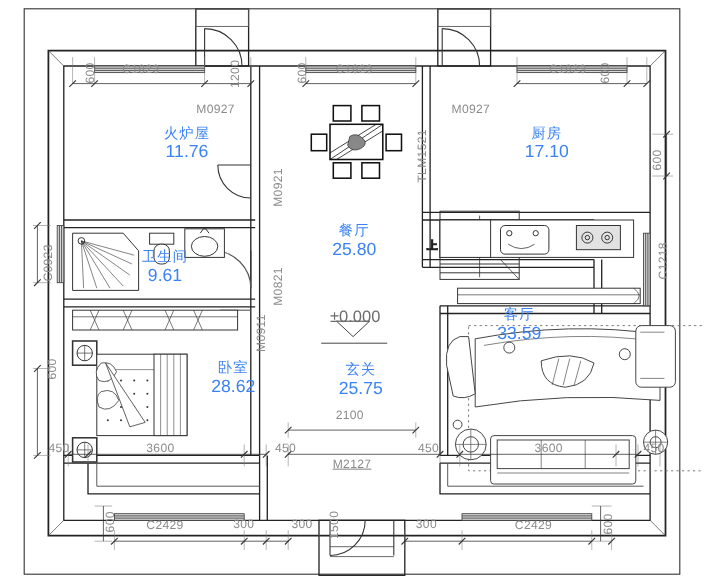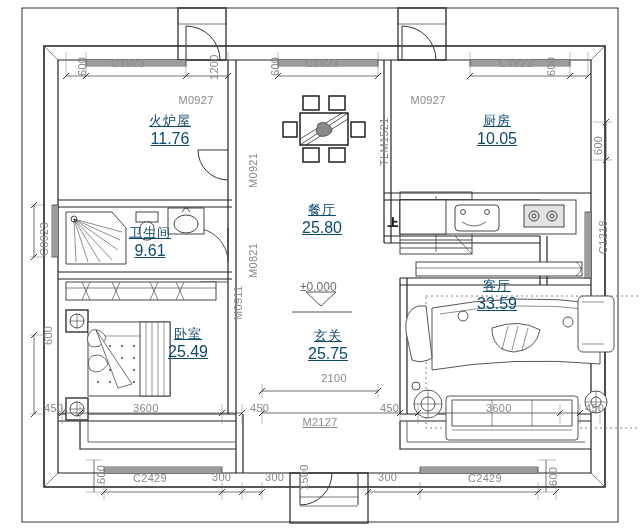--- a/index.html
+++ b/index.html
@@ -1,26 +1,26 @@
 <!DOCTYPE html>
 <html><head>
 <meta charset="utf-8">
 <style>
   html,body{margin:0;padding:0;background:#ffffff;}
   body{font-family:"Liberation Sans","DejaVu Sans",sans-serif;}
   #plan{position:relative;width:640px;height:531px;background:#ffffff;overflow:hidden;}
   #plan svg{position:absolute;left:0;top:0;}
   .lbl{position:absolute;color:#8a8a8a;font-size:11px;letter-spacing:.3px;white-space:nowrap;}
-  .room{position:absolute;text-align:center;color:#0c4a6e;white-space:nowrap;line-height:1.25;text-decoration:underline;}
+  .room{position:absolute;text-align:center;color:#3b82f6;white-space:nowrap;line-height:1.25;}
   .room .nm{font-size:13px;display:block;letter-spacing:1px;}
   .room .ar{font-size:16px;display:block;}
   .vert{transform-origin:0 0;}
   .wm{position:absolute;color:#e8342c;font-size:62px;font-weight:bold;letter-spacing:6px;
       white-space:nowrap;font-family:"DejaVu Sans",sans-serif;opacity:.92;}
-  .elev{position:absolute;color:#6e6e6e;font-size:12px;white-space:nowrap;}
+  .elev{position:absolute;color:#6e6e6e;font-size:15px;white-space:nowrap;}
 </style>
 </head>
 <body>
 
 <div id="plan">
 
   <svg width="640" height="531">
     <g fill="none" stroke="#222" stroke-width="1.2">
 
       <rect x="22" y="8" width="596" height="514" stroke="#333" stroke-width="1"></rect>
@@ -335,37 +335,37 @@
   </svg>
 
   <div class="room" style="left:170px;top:113px;transform:translate(-50%,0);">
     <span class="nm">火炉屋</span>
     <span class="ar">11.76</span>
   </div>
   <div class="room" style="left:150px;top:225px;transform:translate(-50%,0);">
     <span class="nm">卫生间</span>
     <span class="ar">9.61</span>
   </div>
-  <div class="room" style="left:188px;top:326px;transform:translate(-50%,0);">
+  <div class="room" style="left:212px;top:326px;transform:translate(-50%,0);">
     <span class="nm">卧室</span>
-    <span class="ar">25.49</span>
+    <span class="ar">28.62</span>
   </div>
   <div class="room" style="left:322px;top:202px;transform:translate(-50%,0);">
     <span class="nm">餐厅</span>
     <span class="ar">25.80</span>
   </div>
   <div class="room" style="left:328px;top:328px;transform:translate(-50%,0);">
     <span class="nm">玄关</span>
     <span class="ar">25.75</span>
   </div>
   <div class="room" style="left:497px;top:113px;transform:translate(-50%,0);">
     <span class="nm">厨房</span>
-    <span class="ar">10.05</span>
-  </div>
-  <div class="room" style="left:497px;top:278px;transform:translate(-50%,0);">
+    <span class="ar">17.10</span>
+  </div>
+  <div class="room" style="left:472px;top:278px;transform:translate(-50%,0);">
     <span class="nm">客厅</span>
     <span class="ar">33.59</span>
   </div>
 
   <div class="elev" style="left:300px;top:280px;">±0.000</div>
 
   <div class="lbl" style="left:128px;top:57px;transform:translate(-50%,0);">C1823</div>
   <div class="lbl" style="left:322px;top:57px;transform:translate(-50%,0);">C1823</div>
   <div class="lbl" style="left:516px;top:57px;transform:translate(-50%,0);">C1823</div>
   <div class="lbl vert" style="left:38px;top:256px;transform:rotate(-90deg);">C0923</div>
@@ -383,21 +383,21 @@
 
   <div class="lbl vert" style="left:76px;top:76px;transform:rotate(-90deg);">600</div>
   <div class="lbl vert" style="left:208px;top:80px;transform:rotate(-90deg);">1200</div>
   <div class="lbl vert" style="left:269px;top:76px;transform:rotate(-90deg);">600</div>
   <div class="lbl vert" style="left:545px;top:76px;transform:rotate(-90deg);">600</div>
   <div class="lbl vert" style="left:592px;top:155px;transform:rotate(-90deg);">600</div>
   <div class="lbl vert" style="left:42px;top:345px;transform:rotate(-90deg);">600</div>
   <div class="lbl" style="left:44px;top:402px;">450</div>
   <div class="lbl" style="left:133px;top:402px;">3600</div>
   <div class="lbl" style="left:250px;top:402px;">450</div>
-  <div class="lbl" style="left:318px;top:372px;transform:translate(-50%,0);margin-left:16px;">2100</div>
+  <div class="lbl" style="left:318px;top:372px;transform:translate(-50%,0);">2100</div>
   <div class="lbl" style="left:380px;top:402px;">450</div>
   <div class="lbl" style="left:486px;top:402px;">3600</div>
   <div class="lbl" style="left:585px;top:402px;">450</div>
   <div class="lbl vert" style="left:95px;top:484px;transform:rotate(-90deg);">600</div>
   <div class="lbl" style="left:212px;top:471px;">300</div>
   <div class="lbl" style="left:265px;top:471px;">300</div>
   <div class="lbl vert" style="left:298px;top:490px;transform:rotate(-90deg);">1500</div>
   <div class="lbl" style="left:378px;top:471px;">300</div>
   <div class="lbl vert" style="left:547px;top:486px;transform:rotate(-90deg);">600</div>
 

